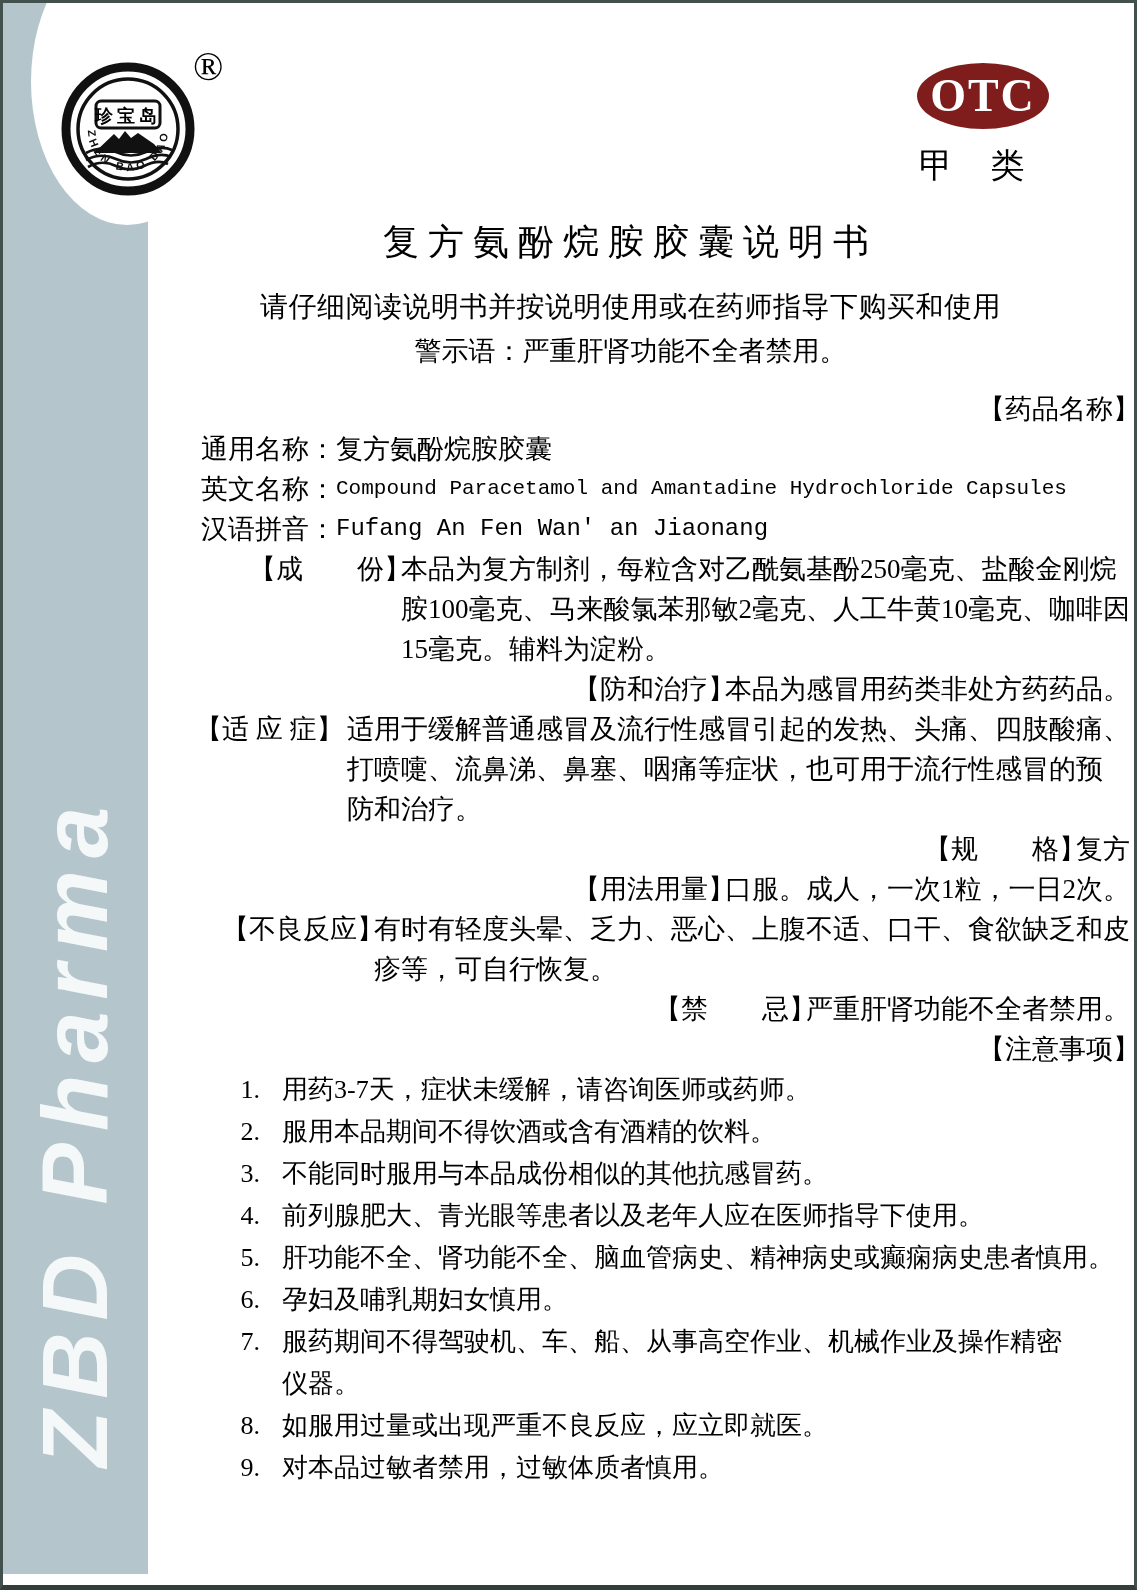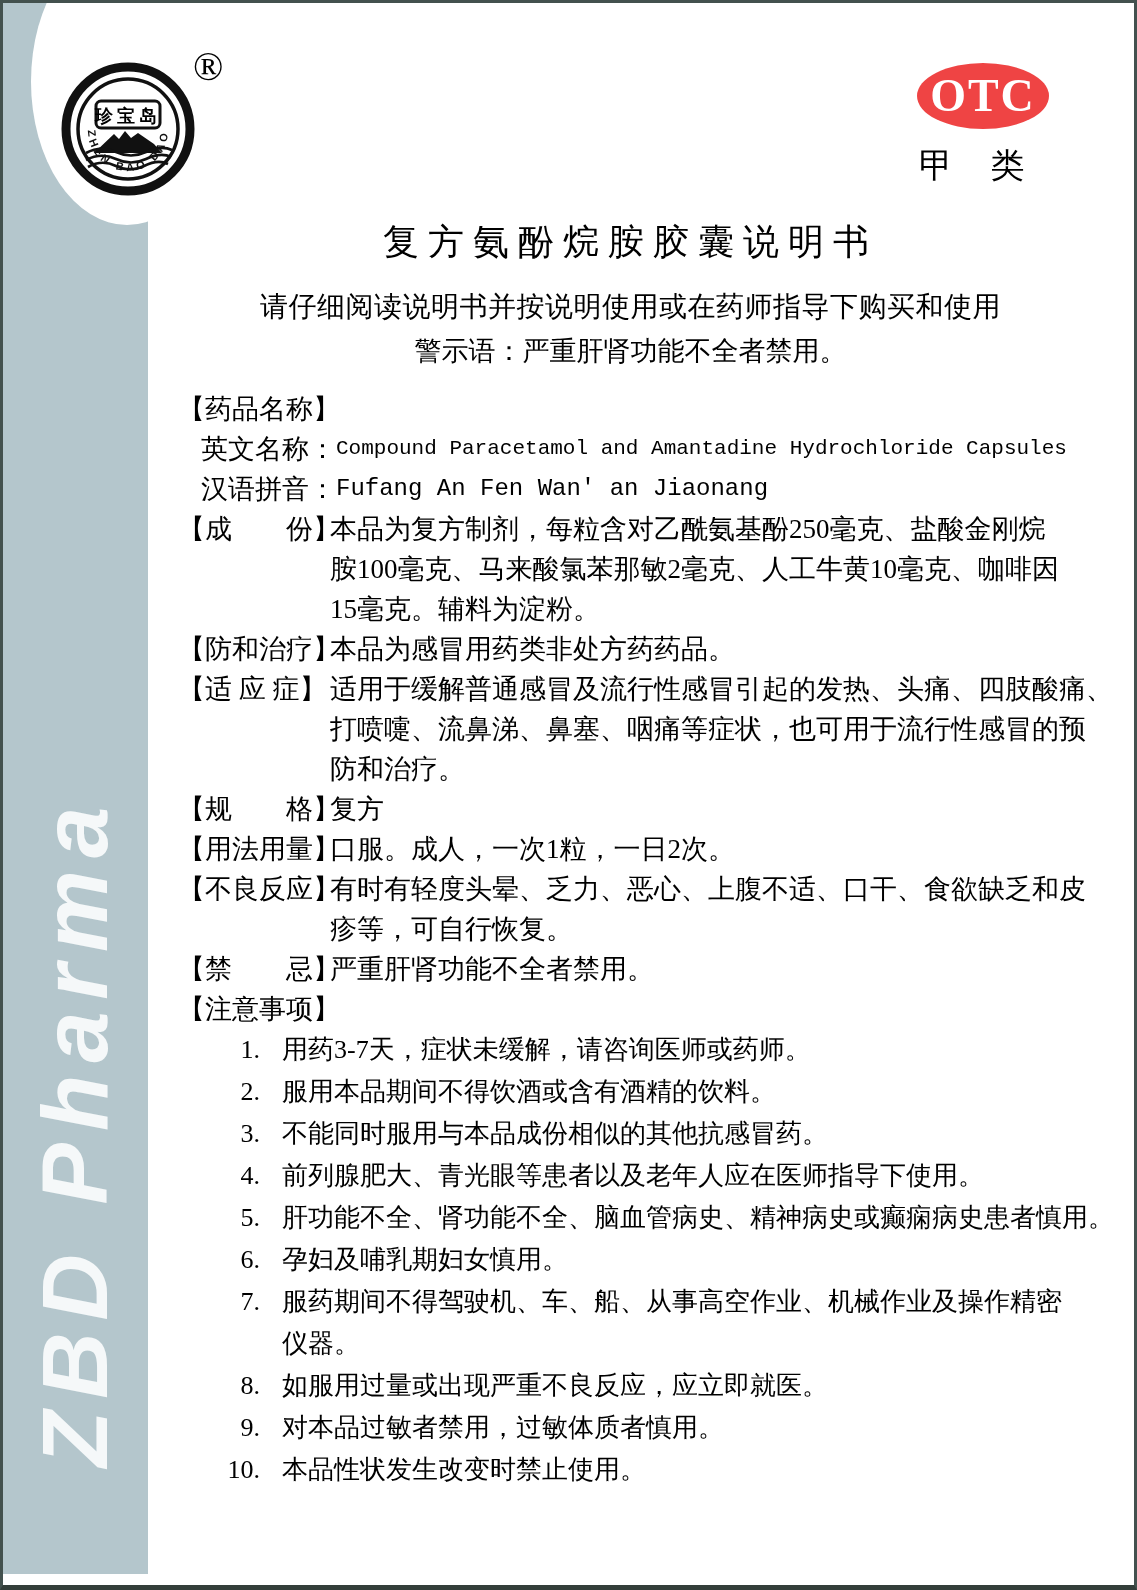--- a/index.html
+++ b/index.html
@@ -34,39 +34,39 @@
   }
   
   .logo-svg{position:absolute;left:57px;top:56px;}
   .registered{
     position:absolute;left:190px;top:40px;
     font-size:40px;font-family:"Liberation Serif",serif;
   }
   
   .otc-badge{
     position:absolute;left:914px;top:60px;width:132px;height:66px;
-    background:#ef4444;border-radius:50%;
+    background:#7f1d1d;border-radius:50%;
     color:#fff;text-align:center;line-height:66px;
     font-family:"Liberation Serif","DejaVu Serif",serif;
     font-weight:bold;font-size:46px;letter-spacing:2px;
   }
   .otc-class{
     position:absolute;left:906px;top:140px;width:148px;
     text-align:left;
     font-family:"Liberation Sans","DejaVu Sans",sans-serif;
     font-size:34px;letter-spacing:14px;text-indent:10px;
   }
   
   .header{position:absolute;left:145px;top:210px;width:965px;text-align:center;}
   .title{font-size:36px;letter-spacing:9px;line-height:58px;}
   .subtitle{font-size:28px;line-height:40px;margin-top:16px;letter-spacing:0.5px;}
   .warning{font-size:27px;line-height:36px;margin-top:6px;}
   
   .body{position:absolute;left:175px;top:386px;width:952px;font-size:27px;}
-  .sect{display:flex;line-height:40px;}
+  .sect{display:flex;line-height:40px;justify-content:flex-end;}
   .sect .lab{width:152px;flex:none;white-space:pre;}
   .sect .con{white-space:pre;}
   .name-row{display:flex;line-height:40px;padding-left:23px;}
   .name-row .nk{flex:none;}
   .latin{font-family:"Liberation Mono","DejaVu Sans Mono",monospace;font-size:21px;}
   .pinyin{font-family:Liberation Mono, monospace;font-size:24px;}
   
   .plist{font-size:26px;}
   .pitem{display:flex;line-height:42px;}
   .pnum{width:82px;flex:none;text-align:right;padding-right:22px;}
@@ -107,20 +107,24 @@
     <div class="subtitle">请仔细阅读说明书并按说明使用或在药师指导下购买和使用</div>
     <div class="warning">警示语：严重肝肾功能不全者禁用。</div>
   </div>
 
   <div class="body">
 
     <div class="sect">
       <span class="lab">【药品名称】</span>
     </div>
     <div class="name-row">
+      <span class="nk">通用名称：</span>
+      <span class="nv">复方氨酚烷胺胶囊</span>
+    </div>
+    <div class="name-row">
       <span class="nk">英文名称：</span>
       <span class="nv latin">Compound Paracetamol and Amantadine Hydrochloride Capsules</span>
     </div>
     <div class="name-row">
       <span class="nk">汉语拼音：</span>
       <span class="nv pinyin">Fufang An Fen Wan' an Jiaonang</span>
     </div>
 
     <div class="sect">
       <span class="lab">【成　　份】</span>
@@ -191,20 +195,16 @@
 仪器。</span>
       </div>
       <div class="pitem">
         <span class="pnum">8.</span>
         <span class="ptext">如服用过量或出现严重不良反应，应立即就医。</span>
       </div>
       <div class="pitem">
         <span class="pnum">9.</span>
         <span class="ptext">对本品过敏者禁用，过敏体质者慎用。</span>
       </div>
-      <div class="pitem">
-        <span class="pnum">10.</span>
-        <span class="ptext">本品性状发生改变时禁止使用。</span>
-      </div>
     </div>
 
   </div>
 </div>
 
 </body></html>

